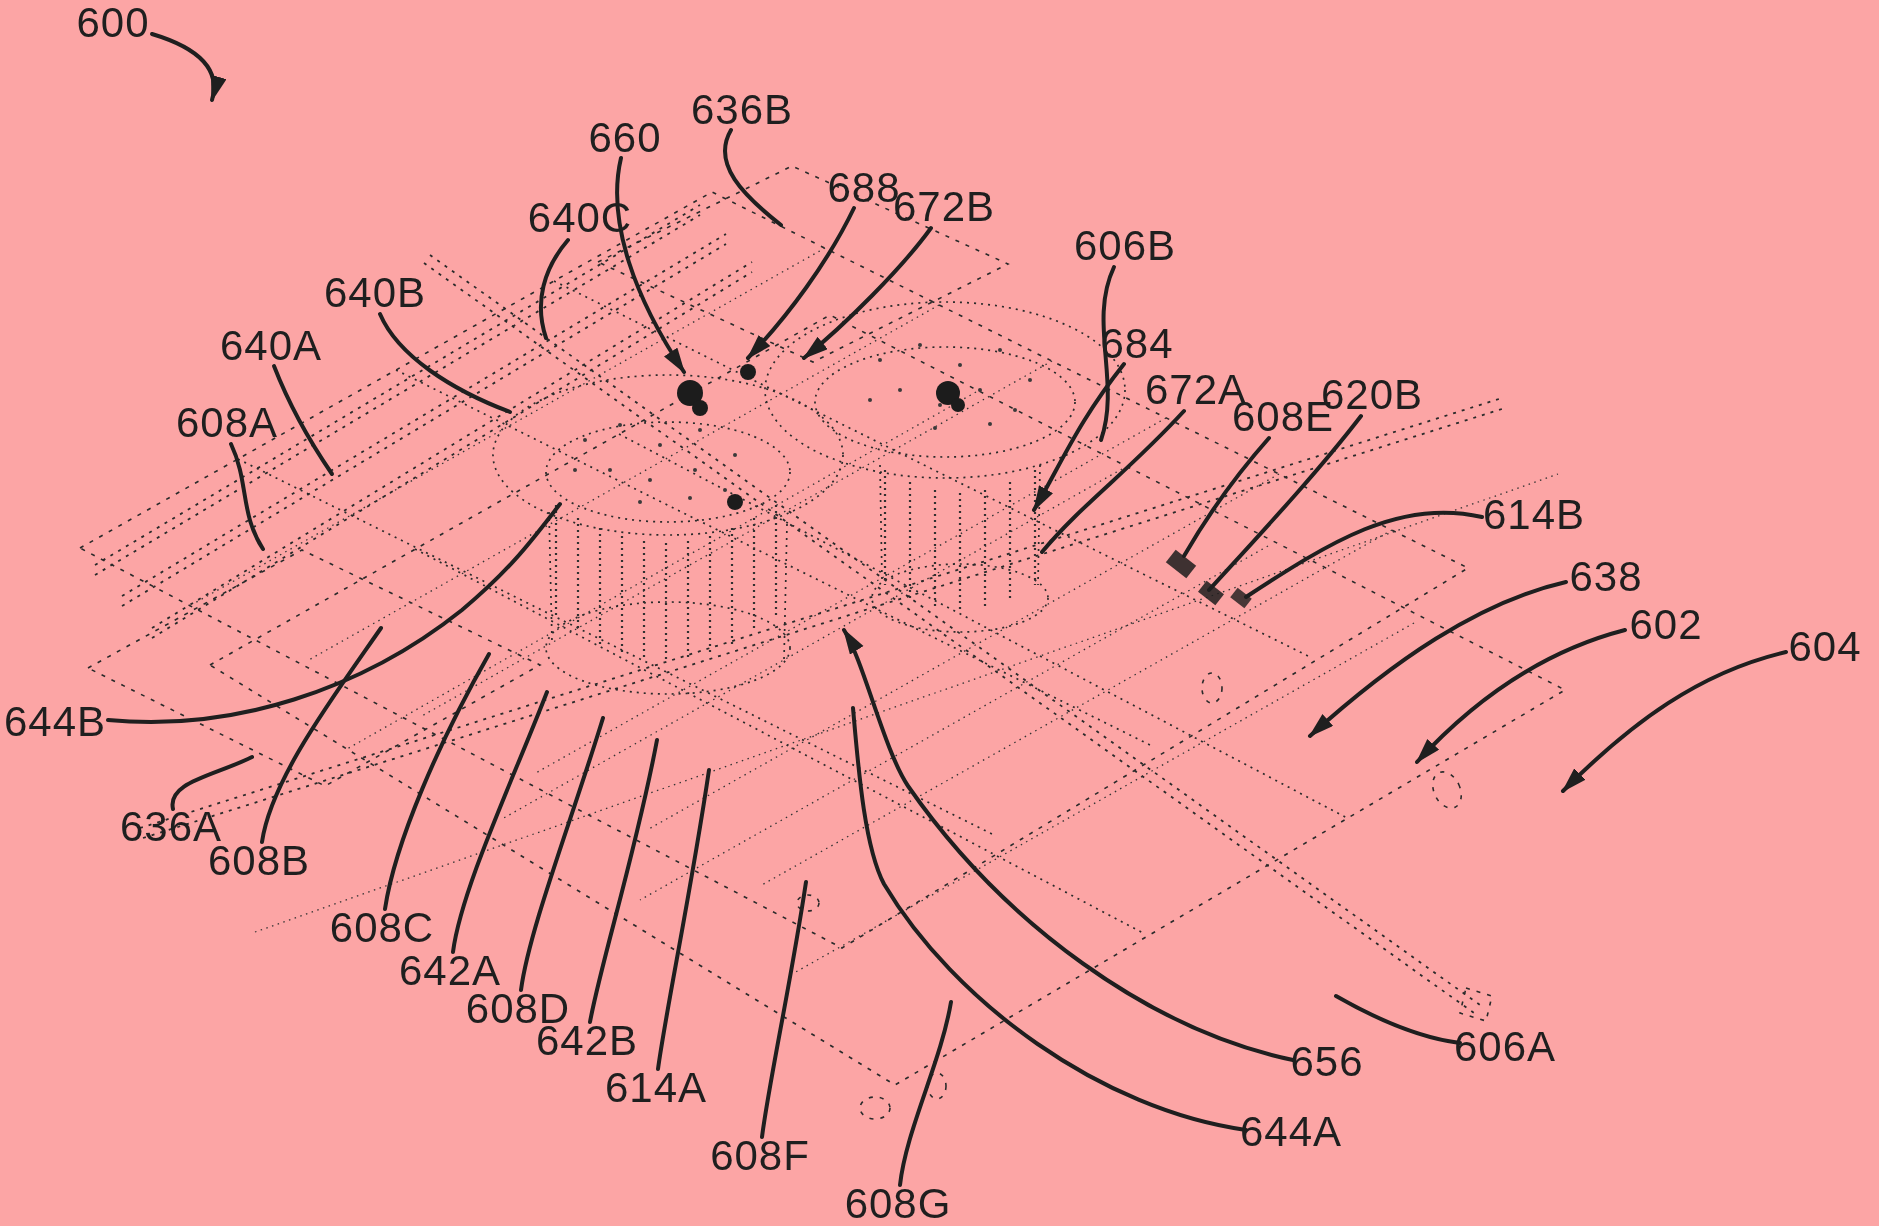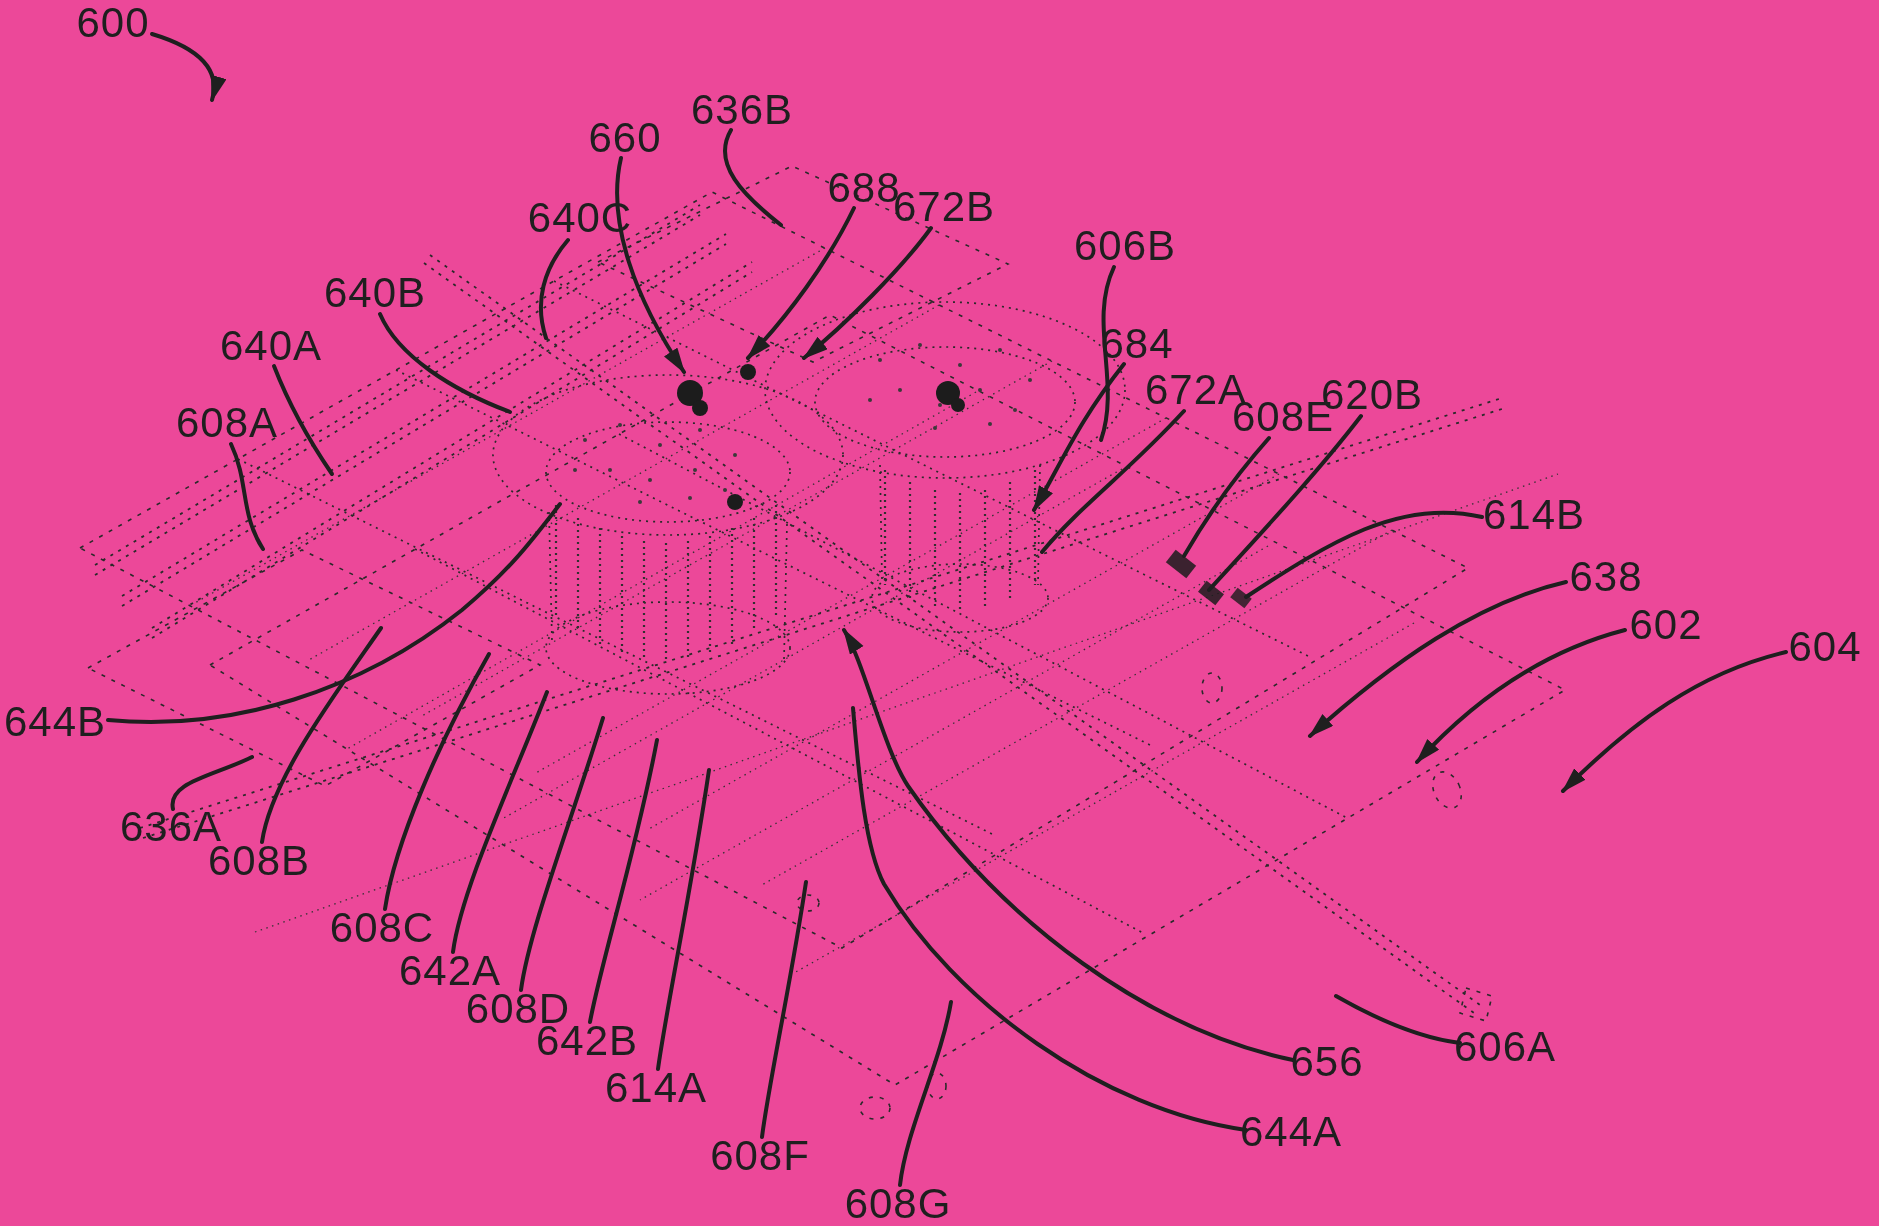--- a/index.html
+++ b/index.html
@@ -1,16 +1,16 @@
 <!DOCTYPE html>
 <html><head>
 <meta charset="utf-8">
 <style>
   html,body{margin:0;padding:0;background:#ffffff;}
-  .stage{position:relative;width:1879px;height:1226px;background:#ec4899;overflow:hidden;
+  .stage{position:relative;width:1879px;height:1226px;background:#fca5a5;overflow:hidden;
          font-family:"Liberation Sans",sans-serif;}
   svg{position:absolute;left:0;top:0;}
   
   .st-dot   {fill:none;stroke:#2a2a2a;stroke-width:1.7;stroke-dasharray:2 5;}
   .st-dash  {fill:none;stroke:#2a2a2a;stroke-width:1.6;stroke-dasharray:4 7;}
   .st-fine  {fill:none;stroke:#333333;stroke-width:1.3;stroke-dasharray:1.5 4.5;}
   .st-tube  {fill:none;stroke:#2a2a2a;stroke-width:1.8;stroke-dasharray:3 6;}
   .slat     {fill:none;stroke:#303030;stroke-width:2.2;stroke-dasharray:2 4;}
   .knob     {fill:#1c1c1c;stroke:none;}
   .stipple  {fill:#3a3a3a;stroke:none;}

